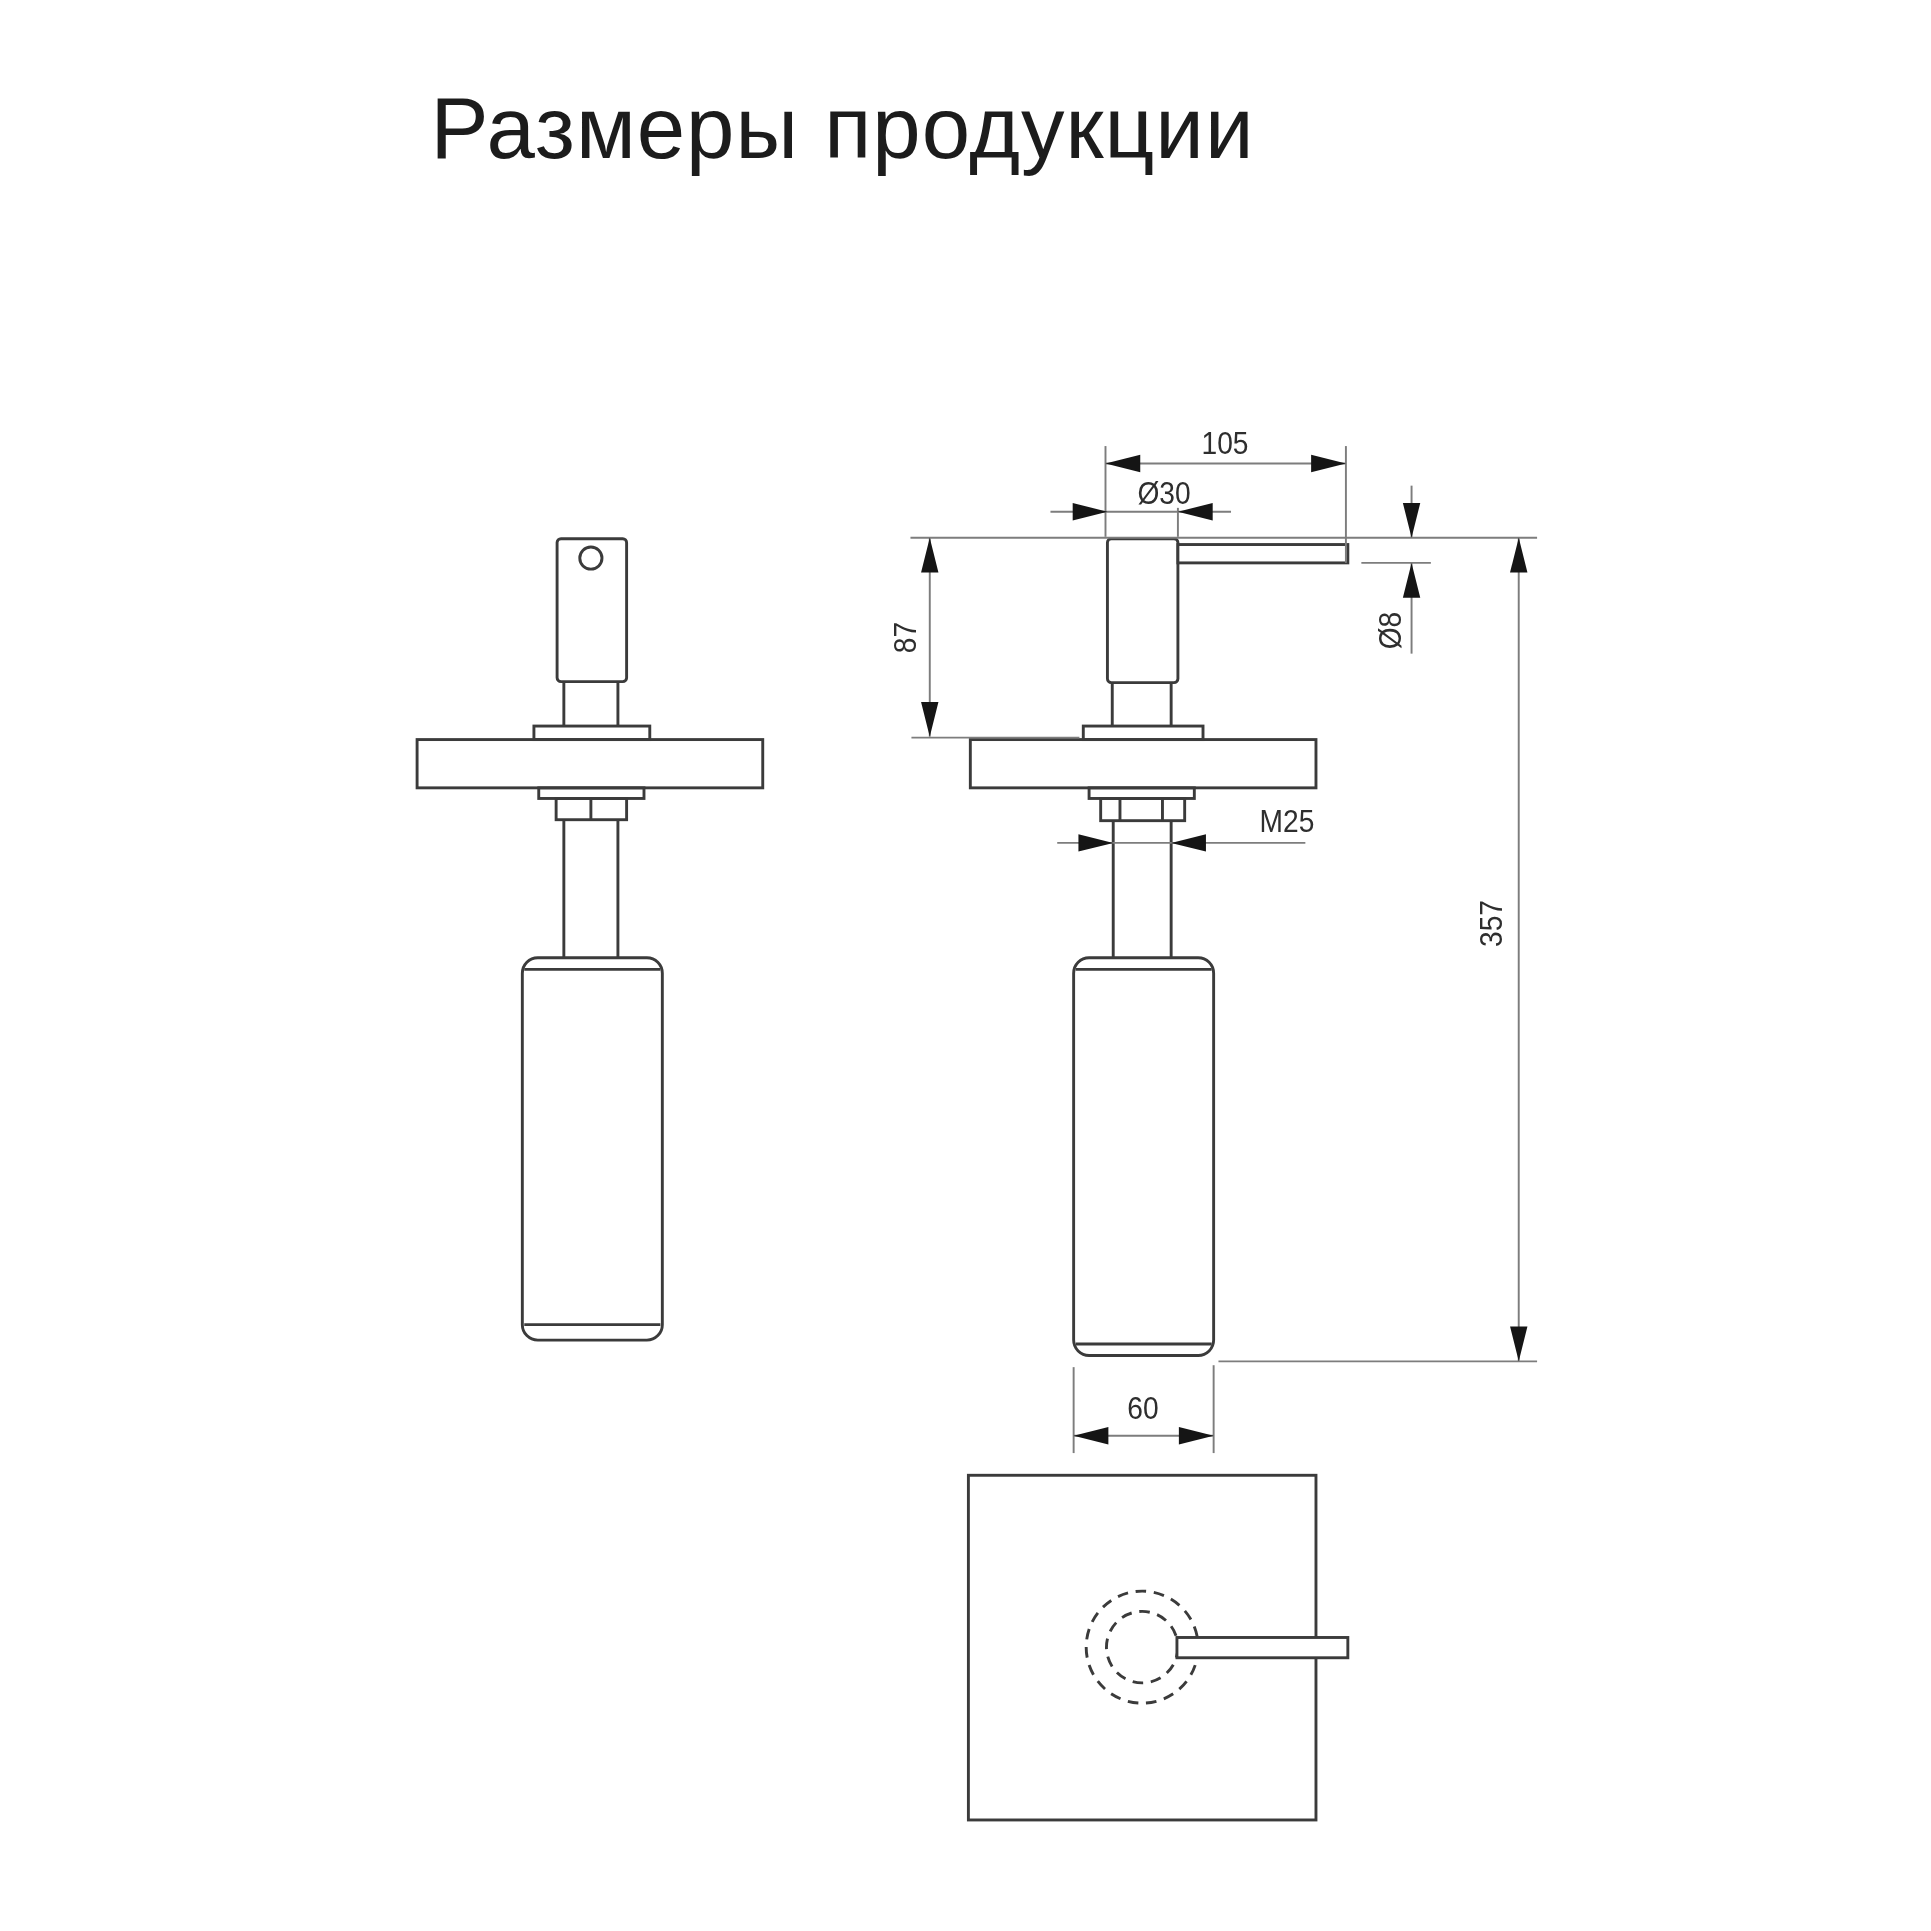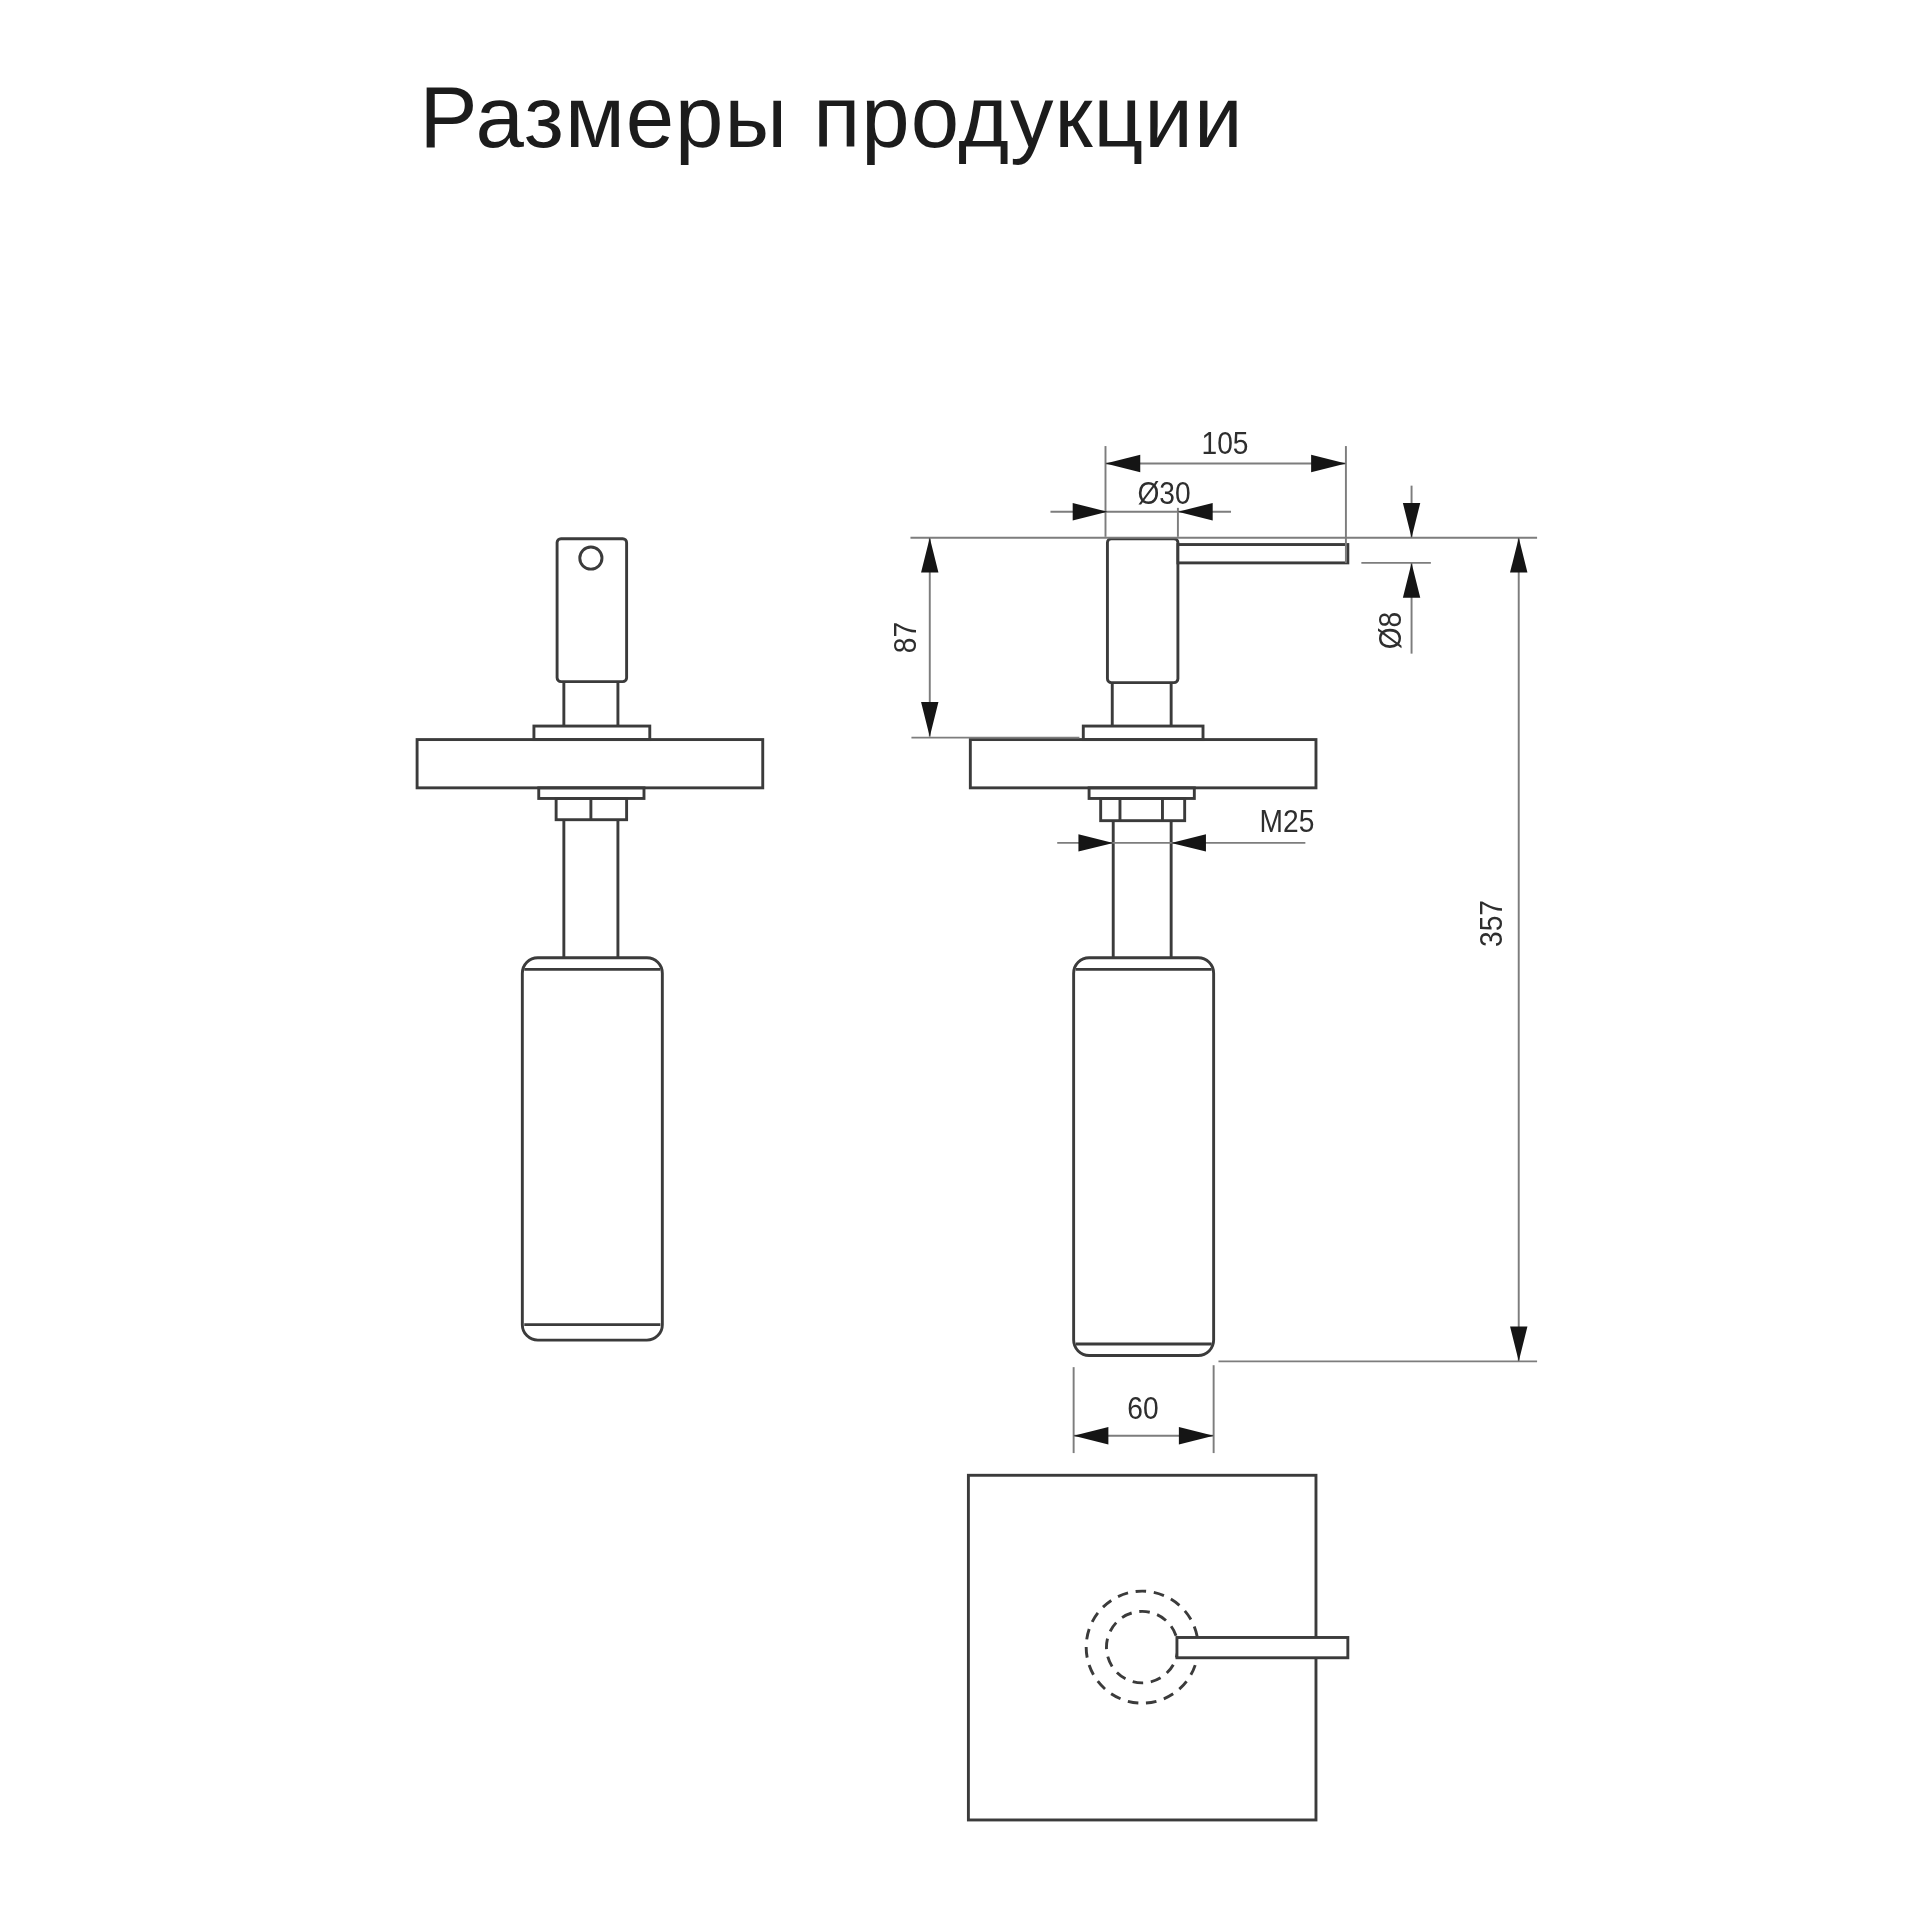--- a/index.html
+++ b/index.html
@@ -18,21 +18,21 @@
   .title {
     position: absolute;
     left: 0;
     top: 66px;
     width: 1661px;
     text-align: center;
     font-size: 87px;
     font-weight: 400;
     letter-spacing: 1px;
     color: var(--color-title_text, #1c1c1c);
-    margin: 1px;
+    margin: 12px;
   }
   .drawing {
     position: absolute;
     left: 0;
     top: 0;
   }
   .obj {
     stroke: var(--color-object_line, #3b3b3b);
     stroke-width: 3;
     fill: none;

